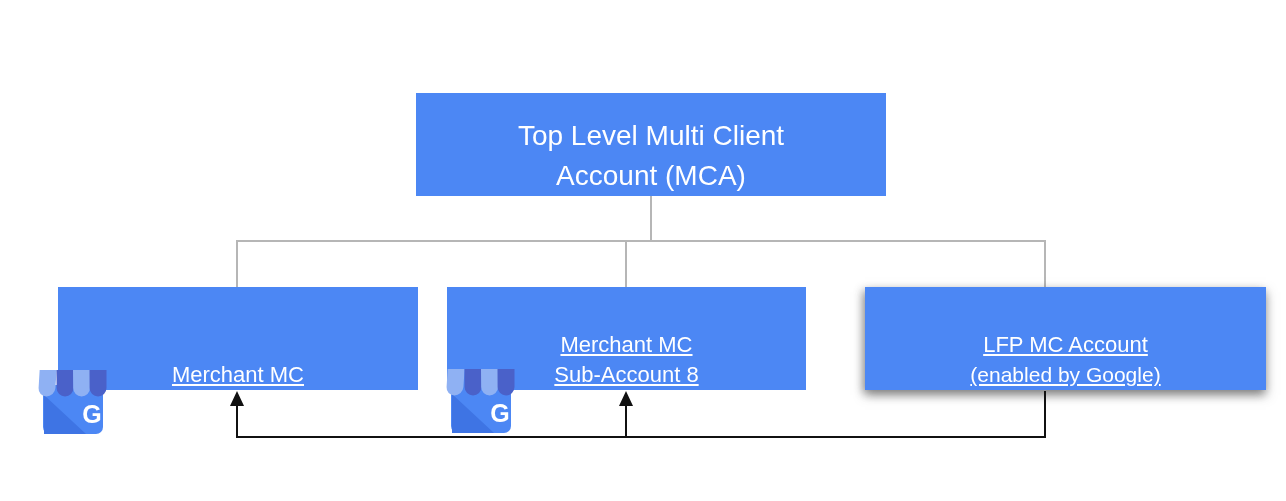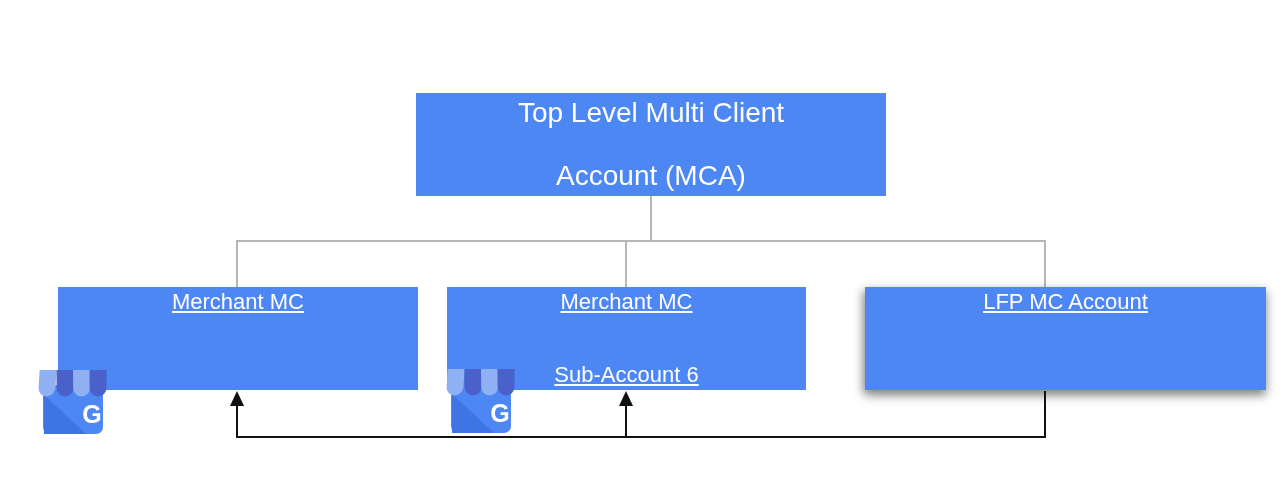--- a/index.html
+++ b/index.html
@@ -15,21 +15,21 @@
     background: #ffffff;
     overflow: hidden;
   }
   
   .node {
     position: absolute;
     background: #4c87f4;
     color: #ffffff;
     display: flex;
     flex-direction: column;
-    justify-content: space-between;
+    justify-content: flex-end;
     align-items: center;
     text-align: center;
   }
   .node-root {
     left: 416px; top: 93px; width: 470px; height: 103px;
     font-size: 28px; line-height: 40px;
   }
   .node-sub {
     top: 287px; height: 103px;
     font-size: 22px; line-height: 30px; text-decoration: underline;
@@ -93,24 +93,25 @@
   <div class="gline h g-rail"></div>
   <div class="gline v g-drop-1"></div>
   <div class="gline v g-drop-2"></div>
   <div class="gline v g-drop-3"></div>
 
   <div class="node node-sub node-sub1">
     <span class="line1">Merchant MC</span>
   </div>
   <div class="node node-sub node-sub2">
     <span class="line1">Merchant MC</span>
-    <span class="line2">Sub-Account 6</span>
+    <span class="line2">Sub-Account 8</span>
   </div>
   <div class="node node-sub node-lfp">
     <span class="line1">LFP MC Account</span>
+    <span class="line2">(enabled by Google)</span>
   </div>
 
   <div class="bline v b-lfp-down"></div>
   <div class="bline h b-rail"></div>
   <div class="bline v b-up-1"></div>
   <div class="bline v b-up-2"></div>
   <div class="arrowhead ah-1"></div>
   <div class="arrowhead ah-2"></div>
 
   <svg class="gmb-icon gmb-1" width="74" height="71" viewBox="0 0 74 71" xmlns="http://www.w3.org/2000/svg">

